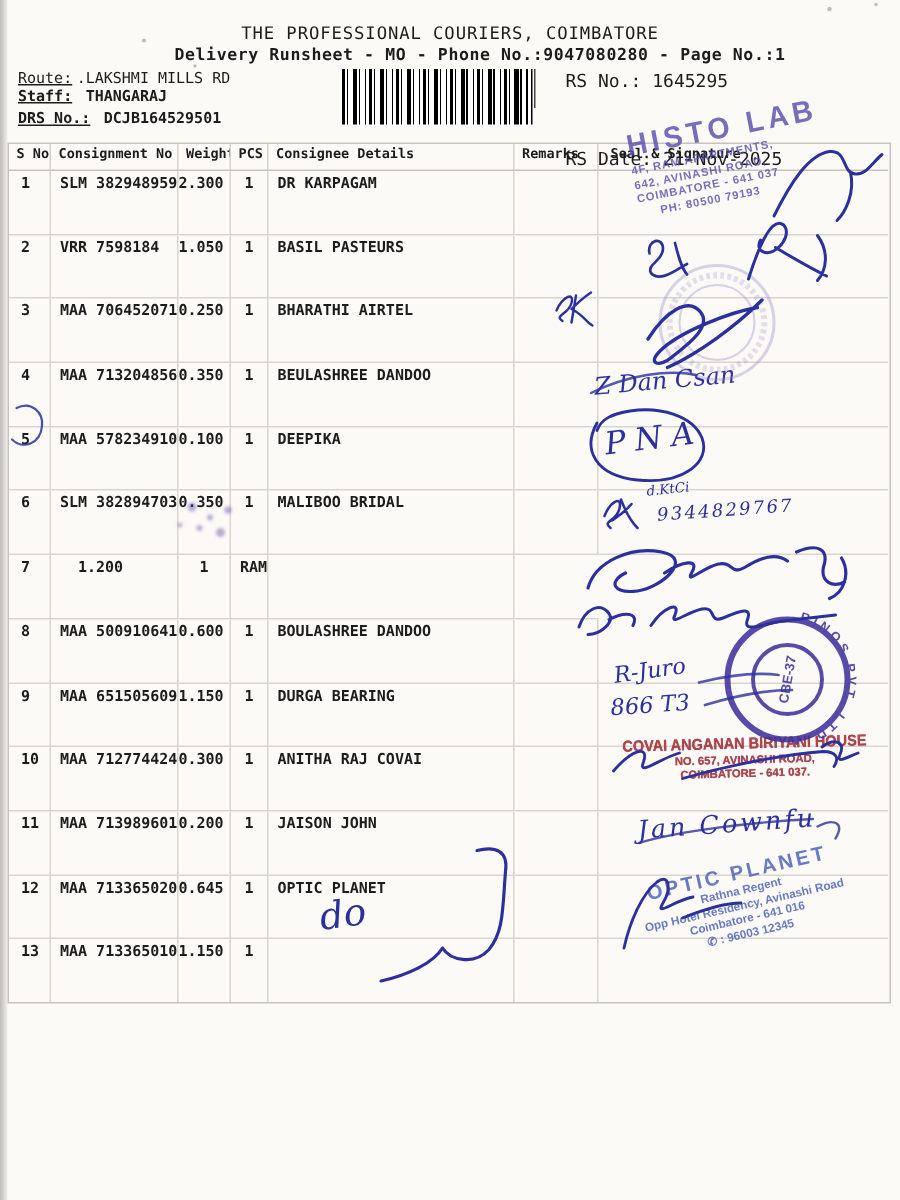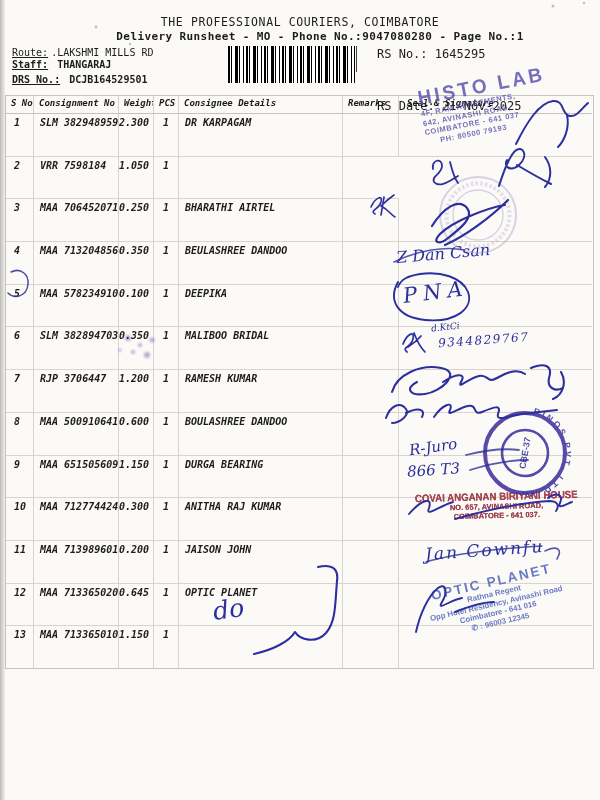--- a/index.html
+++ b/index.html
@@ -15,21 +15,21 @@
   .meta{position:absolute;left:12px;font-size:10px;white-space:nowrap;}
   .meta .lab{margin-right:3px;text-decoration:underline;}
   .bold{font-weight:700;}
   .barcode{position:absolute;left:228px;top:46px;width:127px;height:37px;
      background:repeating-linear-gradient(90deg,#000 0 2px,#fff 2px 3px,#000 3px 4px,#fff 4px 7px,
         #000 7px 10px,#fff 10px 11px,#000 11px 12px,#fff 12px 15px,#000 15px 16px,#fff 16px 18px);}
   .rs-divider{position:absolute;left:356px;top:46px;width:1px;height:26px;background:#444;}
   .rs-line{position:absolute;left:362px;font-size:12px;white-space:nowrap;padding-left:15px;}
   
   .tbl{position:absolute;left:5px;top:95px;width:587px;border:1px solid #c7c3ba;}
-  .grid-row{display:grid;grid-template-columns:28px 85px 35px 25px 164px 56px 193px;font-style:italic;}
+  .grid-row{display:grid;grid-template-columns:28px 85px 35px 25px 164px 56px 193px;}
   .hcell{font-size:9px;font-weight:700;padding:2px 0 0 5px;height:15px;
         border-right:1px solid #d6d2c9;border-bottom:1px solid #c7c3ba;overflow:hidden;white-space:nowrap;}
   .hcell:last-child{border-right:none;}
   .dcell{font-size:10px;font-weight:700;padding:3px 0 0 6px;height:38.7px;
         border-right:1px solid #d9d5cc;border-bottom:1px solid #d9d5cc;overflow:hidden;white-space:nowrap;}
   .dcell:last-child{border-right:none;}
   .grid-row:last-child .dcell{border-bottom:none;}
   .c-sno{padding-left:8px;}
   .c-weight{text-align:center;padding-right:18px;padding-left:0;}
   .c-pcs{text-align:center;padding-left:0;}
@@ -93,20 +93,21 @@
       <div class="dcell">DR KARPAGAM</div>
       <div class="dcell"></div>
       <div class="dcell"></div>
     </div>
 
     <div class="grid-row">
       <div class="dcell c-sno">2</div>
       <div class="dcell">VRR 7598184</div>
       <div class="dcell c-weight">1.050</div>
       <div class="dcell c-pcs">1</div>
+      <div class="dcell">BASIL PASTEURS</div>
       <div class="dcell"></div>
       <div class="dcell"></div>
     </div>
 
     <div class="grid-row">
       <div class="dcell c-sno">3</div>
       <div class="dcell">MAA 706452071</div>
       <div class="dcell c-weight">0.250</div>
       <div class="dcell c-pcs">1</div>
       <div class="dcell">BHARATHI AIRTEL</div>
@@ -139,21 +140,20 @@
       <div class="dcell">SLM 382894703</div>
       <div class="dcell c-weight">0.350</div>
       <div class="dcell c-pcs">1</div>
       <div class="dcell">MALIBOO BRIDAL</div>
       <div class="dcell"></div>
       <div class="dcell"></div>
     </div>
 
     <div class="grid-row">
       <div class="dcell c-sno">7</div>
-      <div class="dcell">RJP 3706447</div>
       <div class="dcell c-weight">1.200</div>
       <div class="dcell c-pcs">1</div>
       <div class="dcell">RAMESH KUMAR</div>
       <div class="dcell"></div>
       <div class="dcell"></div>
     </div>
 
     <div class="grid-row">
       <div class="dcell c-sno">8</div>
       <div class="dcell">MAA 500910641</div>
@@ -172,21 +172,21 @@
       <div class="dcell">DURGA BEARING</div>
       <div class="dcell"></div>
       <div class="dcell"></div>
     </div>
 
     <div class="grid-row">
       <div class="dcell c-sno">10</div>
       <div class="dcell">MAA 712774424</div>
       <div class="dcell c-weight">0.300</div>
       <div class="dcell c-pcs">1</div>
-      <div class="dcell">ANITHA RAJ KUMAR</div>
+      <div class="dcell">ANITHA RAJ COVAI</div>
       <div class="dcell"></div>
       <div class="dcell"></div>
     </div>
 
     <div class="grid-row">
       <div class="dcell c-sno">11</div>
       <div class="dcell">MAA 713989601</div>
       <div class="dcell c-weight">0.200</div>
       <div class="dcell c-pcs">1</div>
       <div class="dcell">JAISON JOHN</div>

